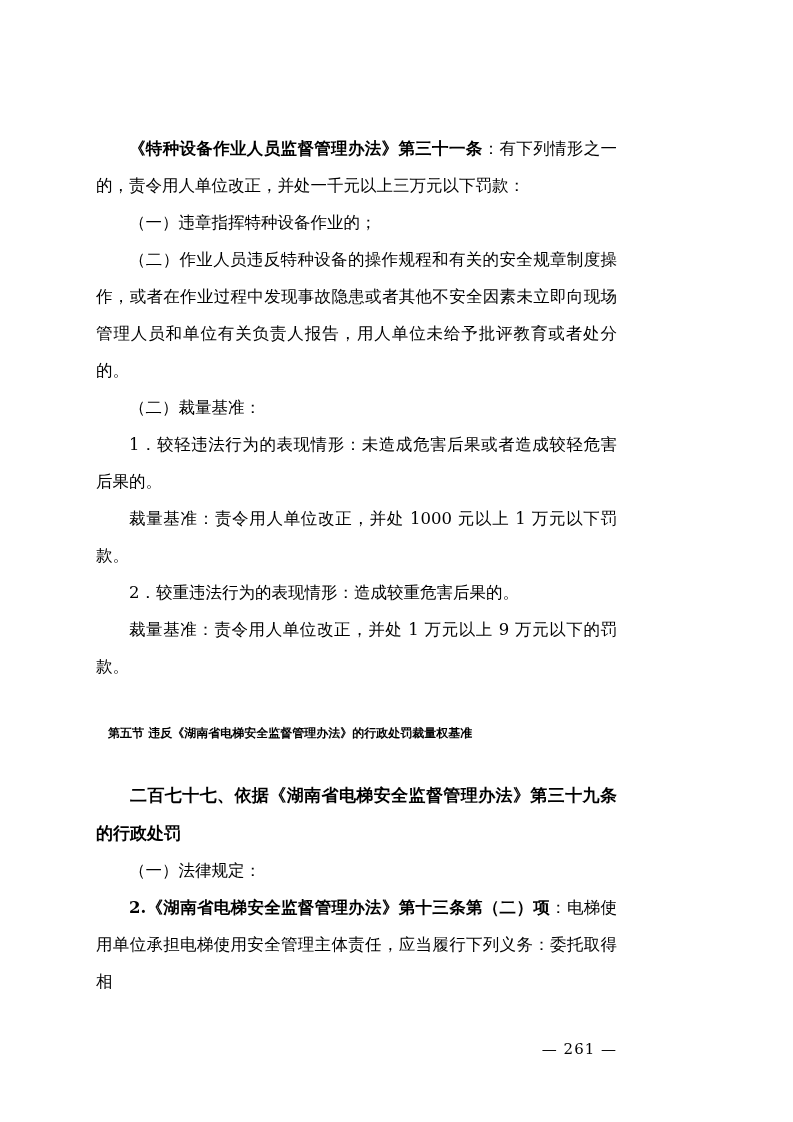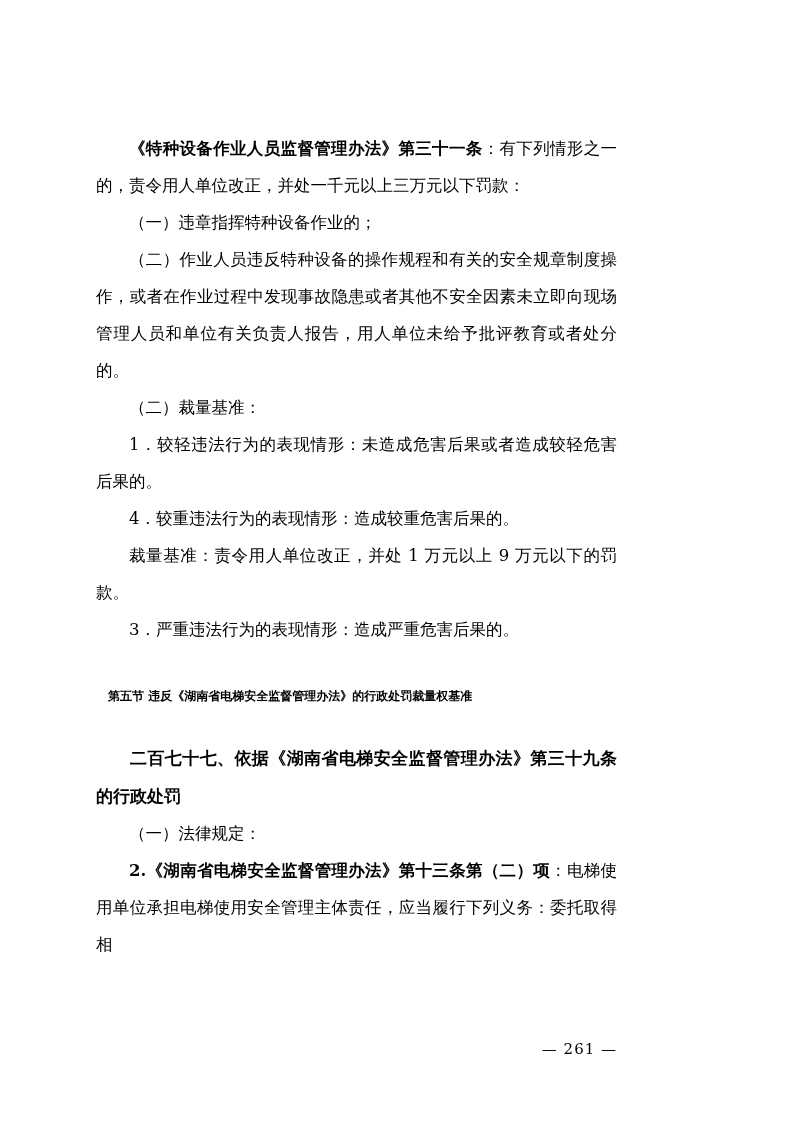--- a/index.html
+++ b/index.html
@@ -66,22 +66,22 @@
 </head>
 <body>
 
 <div class="page">
   <div class="doc-body" id="doc-body">
       <p class="indent2"><span class="bold">《特种设备作业人员监督管理办法》第三十一条</span><span>：有下列情形之一的，责令用人单位改正，并处一千元以上三万元以下罚款：</span></p>
       <p class="indent2"><span>（一）违章指挥特种设备作业的；</span></p>
       <p class="indent2"><span>（二）作业人员违反特种设备的操作规程和有关的安全规章制度操作，或者在作业过程中发现事故隐患或者其他不安全因素未立即向现场管理人员和单位有关负责人报告，用人单位未给予批评教育或者处分的。</span></p>
       <p class="indent2"><span>（二）裁量基准：</span></p>
       <p class="indent2"><span>1．较轻违法行为的表现情形：未造成危害后果或者造成较轻危害后果的。</span></p>
-      <p class="indent2"><span>4．较重违法行为的表现情形：造成较重危害后果的。</span></p>
+      <p class="indent2"><span>裁量基准：责令用人单位改正，并处 1000 元以上 1 万元以下罚款。</span></p>
+      <p class="indent2"><span>2．较重违法行为的表现情形：造成较重危害后果的。</span></p>
       <p class="indent2"><span>裁量基准：责令用人单位改正，并处 1 万元以上 9 万元以下的罚款。</span></p>
-      <p class="indent2"><span>3．严重违法行为的表现情形：造成严重危害后果的。</span></p>
       <p class="section-heading"><span class="bold">第五节  违反《湖南省电梯安全监督管理办法》的行政处罚裁量权基准</span></p>
       <p class="article-heading"><span class="bold">二百七十七、依据《湖南省电梯安全监督管理办法》第三十九条的行政处罚</span></p>
       <p class="indent2"><span>（一）法律规定：</span></p>
       <p class="indent2"><span class="bold">2.《湖南省电梯安全监督管理办法》第十三条第（二）项</span><span>：电梯使用单位承担电梯使用安全管理主体责任，应当履行下列义务：委托取得相</span></p>
     </div>
   <div class="page-number">— 261 —</div>
 </div>
 
 </body></html>

